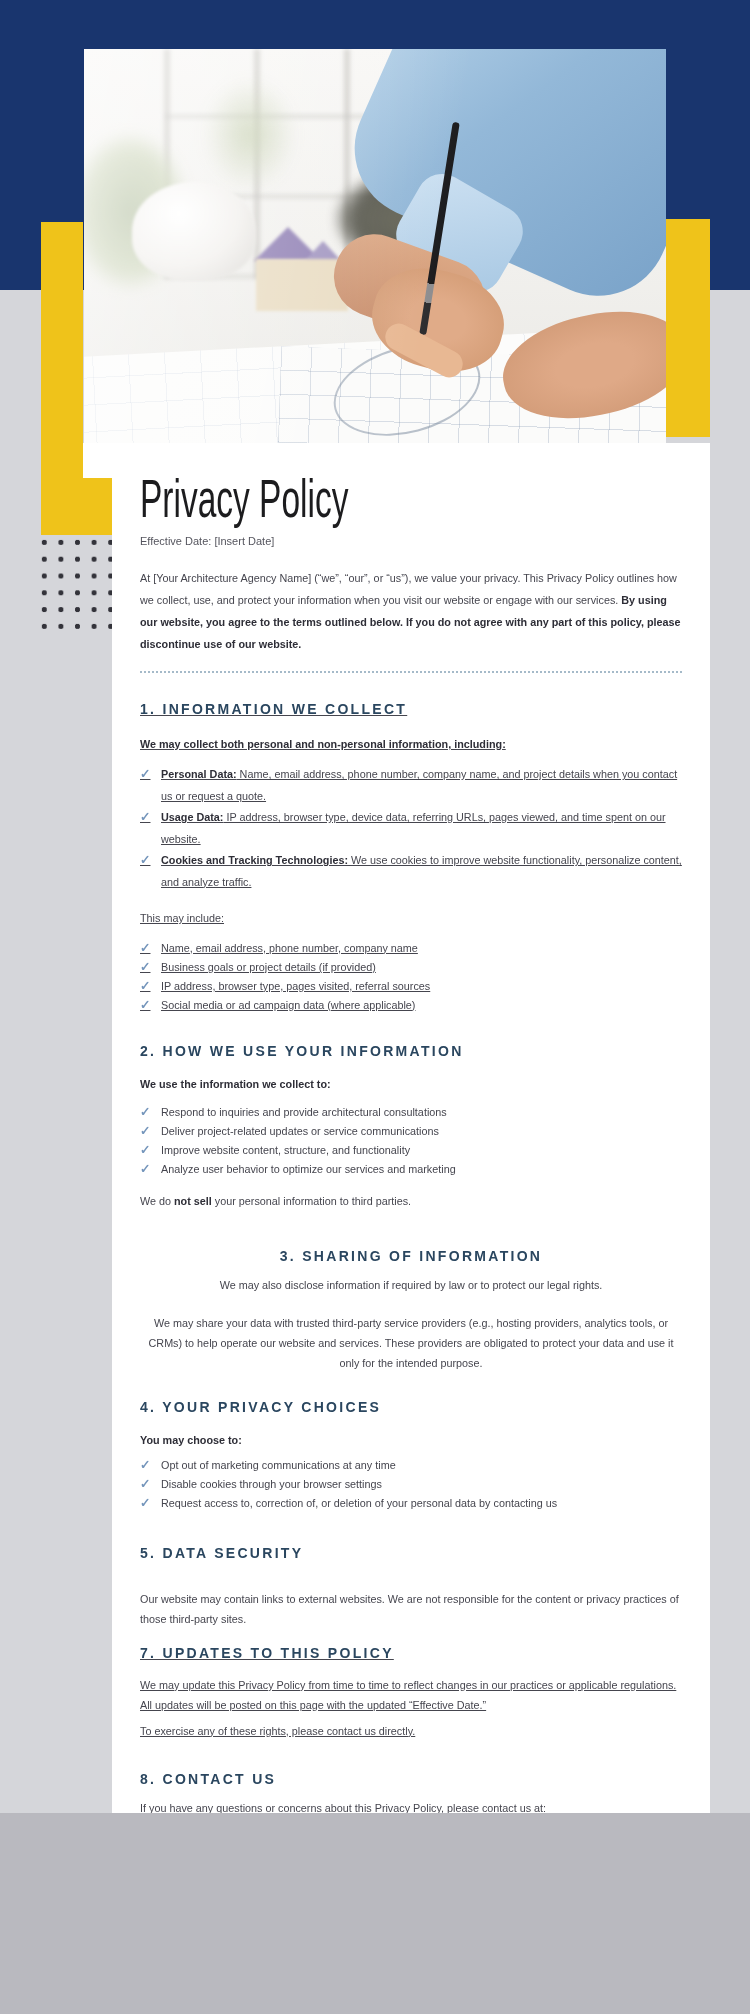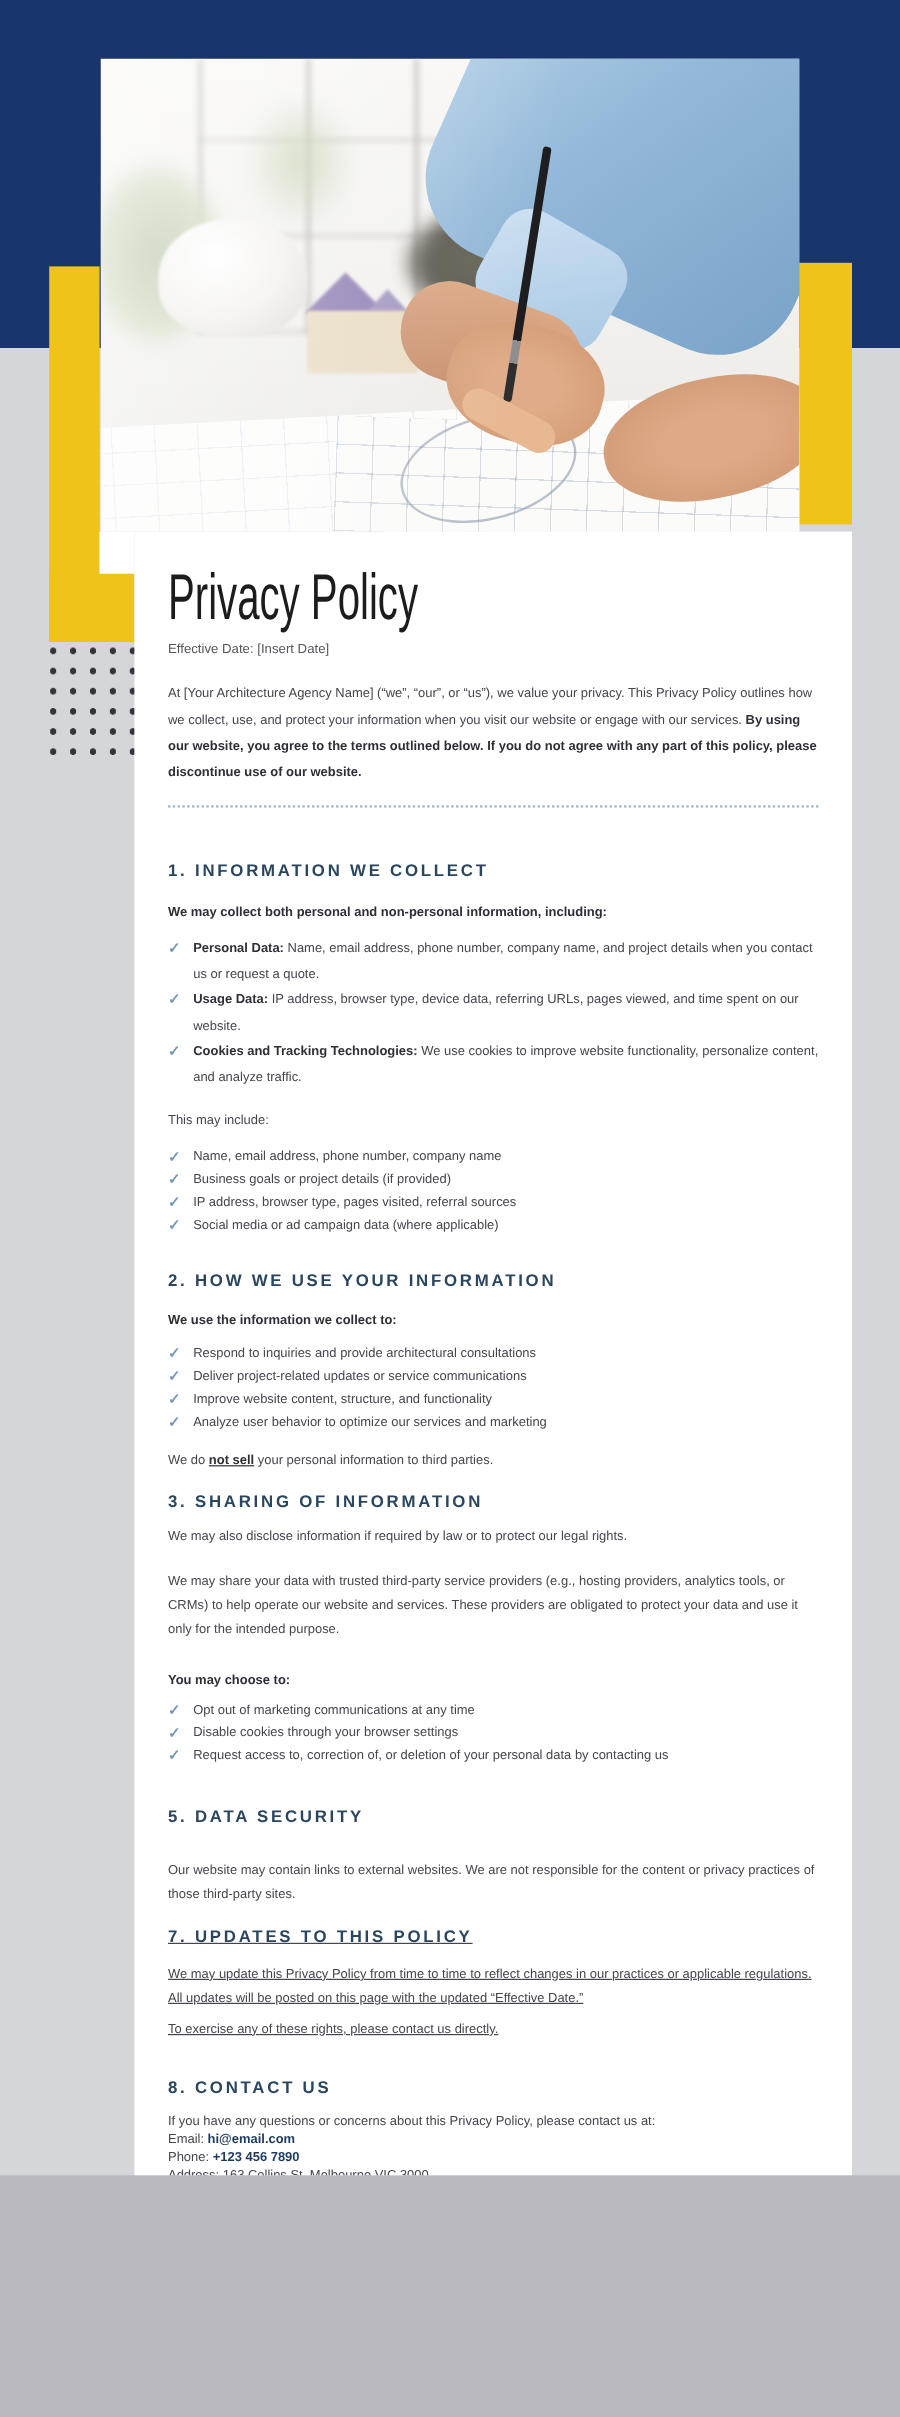--- a/index.html
+++ b/index.html
@@ -72,21 +72,21 @@
   .divider{margin-top:16px;border-top:2px dotted #a5bac9;height:0;}
   h2{margin:0;font-size:14px;font-weight:700;letter-spacing:2.3px;color:#2a465f;line-height:20px;}
   .lead{margin:15px 0 0 0;font-weight:700;color:#2e2e37;line-height:16px;}
   p.para{margin:18px 0 0 0;line-height:20px;}
   .list{margin-top:12px;}
   .li{display:flex;line-height:21.5px;}
   .list-tight .li{line-height:19px;}
   .check{flex:none;width:21px;color:#7495bb;font-weight:700;font-size:12.5px;}
   .li b{color:#2e2e37;}
   .note{margin-top:12px;line-height:20px;}
-  .note b{color:#2e2e37;text-decoration:underline;}
+  .note b{color:#2e2e37;}
   .contact{margin:12px 0 0 0;line-height:15.2px;}
   .contact b{color:#1e3b5e;}
   .credit{margin:13px 0 0 14px;line-height:15px;}
   .credit a{color:#45454e;text-decoration:underline;cursor:pointer;}
 </style>
 </head>
 <body>
 
 <div class="page">
 
@@ -124,21 +124,21 @@
 
   <div class="card">
 
     <h1 class="title">Privacy Policy</h1>
     <div class="eff">Effective Date: [Insert Date]</div>
 
     <p class="intro"><span>At [Your Architecture Agency Name] (“we”, “our”, or “us”), we value your privacy. This Privacy Policy outlines how we collect, use, and protect your information when you visit our website or engage with our services. </span><b>By using our website, you agree to the terms outlined below. If you do not agree with any part of this policy, please discontinue use of our website.</b></p>
 
     <div class="divider"></div>
 
-    <div class="sec" style="margin-top:42px;">
+    <div class="sec" style="margin-top:26px;text-decoration:underline;">
       <h2>1. INFORMATION WE COLLECT</h2>
       <p class="lead" style="margin-top:17px;">We may collect both personal and non-personal information, including:</p>
       <div class="list">
         <div class="li">
           <span class="check">✓</span>
           <span><b>Personal Data:</b><span> Name, email address, phone number, company name, and project details when you contact us or request a quote.</span></span>
         </div>
         <div class="li">
           <span class="check">✓</span>
           <span><b>Usage Data:</b><span> IP address, browser type, device data, referring URLs, pages viewed, and time spent on our website.</span></span>
@@ -186,27 +186,28 @@
           <span>Improve website content, structure, and functionality</span>
         </div>
         <div class="li">
           <span class="check">✓</span>
           <span>Analyze user behavior to optimize our services and marketing</span>
         </div>
       </div>
       <p class="note"><span>We do </span><b>not sell</b><span> your personal information to third parties.</span></p>
     </div>
 
-    <div class="sec" style="margin-top:14px;">
+    <div class="sec" style="margin-top:35px;text-align:center;">
       <h2>3. SHARING OF INFORMATION</h2>
       <p class="para" style="margin-top:9px;">We may also disclose information if required by law or to protect our legal rights.</p>
       <p class="para">We may share your data with trusted third-party service providers (e.g., hosting providers, analytics tools, or CRMs) to help operate our website and services. These providers are obligated to protect your data and use it only for the intended purpose.</p>
     </div>
 
     <div class="sec" style="margin-top:24px;">
+      <h2>4. YOUR PRIVACY CHOICES</h2>
       <p class="lead">You may choose to:</p>
       <div class="list list-tight" style="margin-top:8px;">
         <div class="li">
           <span class="check">✓</span>
           <span>Opt out of marketing communications at any time</span>
         </div>
         <div class="li">
           <span class="check">✓</span>
           <span>Disable cookies through your browser settings</span>
         </div>

